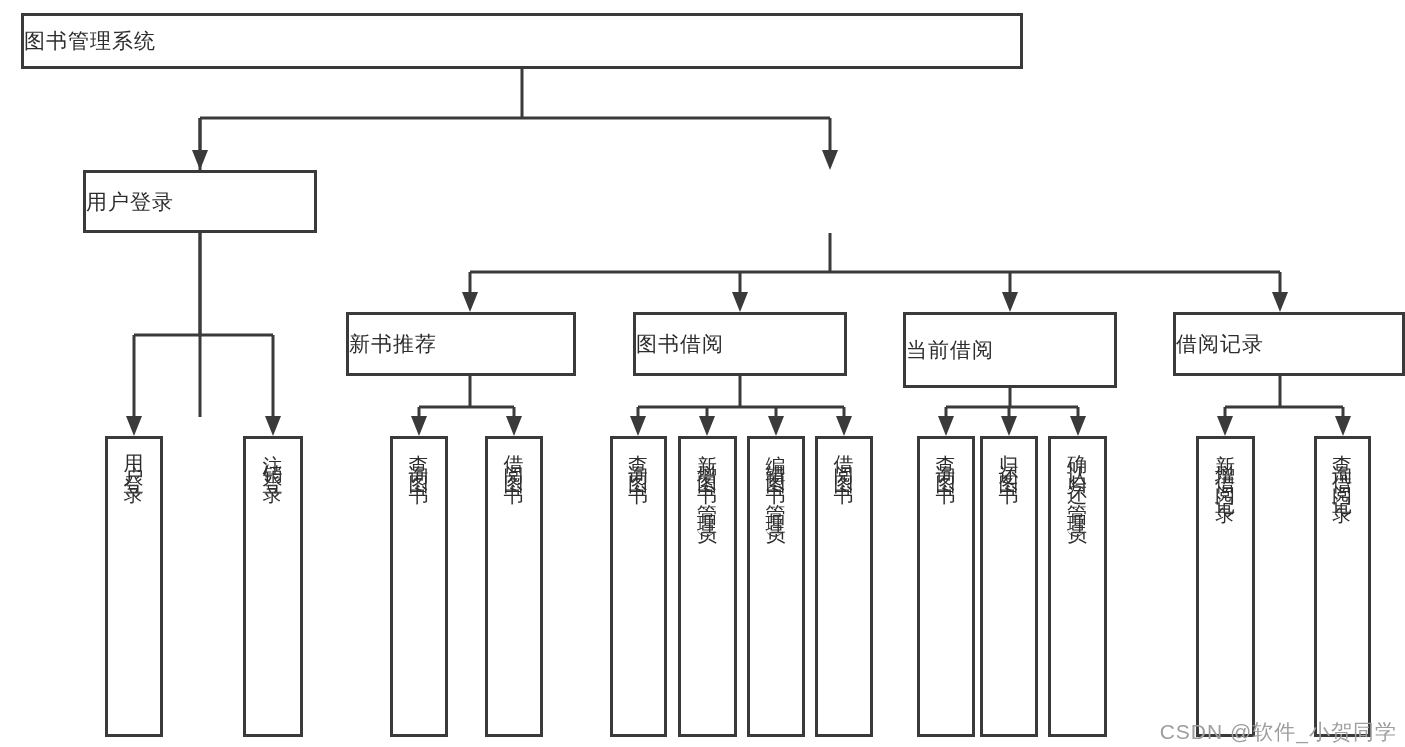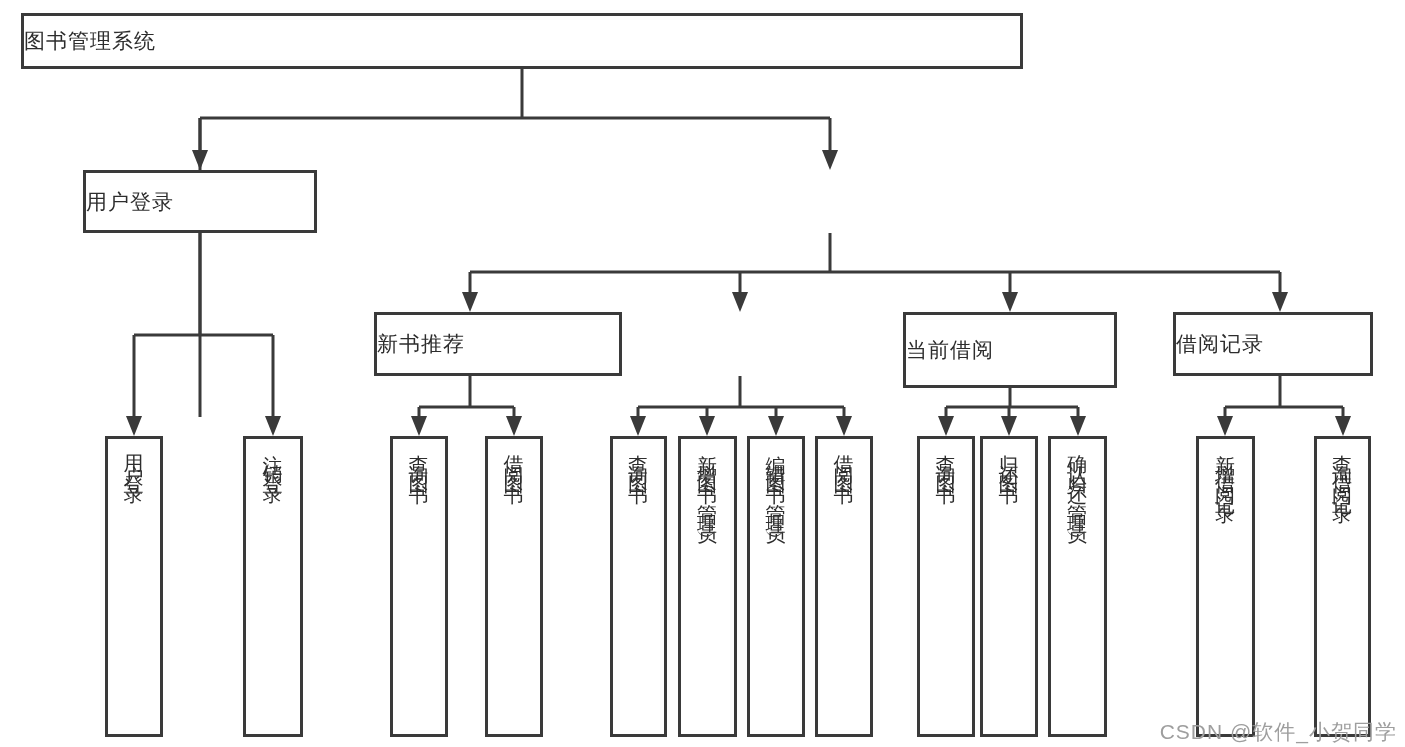--- a/index.html
+++ b/index.html
@@ -80,27 +80,30 @@
   </svg>
 
   <div class="box h" style="left:21px;top:13px;width:1002px;height:56px">
     <span>图书管理系统</span>
   </div>
 
   <div class="box h" style="left:83px;top:170px;width:234px;height:63px">
     <span>用户登录</span>
   </div>
 
-  <div class="box h" style="left:374px;top:312px;width:248px;height:64px">
+  <div class="box h" style="left:346px;top:312px;width:230px;height:64px">
     <span>新书推荐</span>
+  </div>
+  <div class="box h" style="left:633px;top:312px;width:214px;height:64px">
+    <span>图书借阅</span>
   </div>
   <div class="box h" style="left:903px;top:312px;width:214px;height:76px">
     <span>当前借阅</span>
   </div>
-  <div class="box h" style="left:1173px;top:312px;width:200px;height:64px">
+  <div class="box h" style="left:1173px;top:312px;width:232px;height:64px">
     <span>借阅记录</span>
   </div>
 
   <div class="box v" style="left:105px;top:436px;width:58px;height:301px">
     <span>用户登录</span>
   </div>
   <div class="box v" style="left:243px;top:436px;width:60px;height:301px">
     <span>注销登录</span>
   </div>
 

